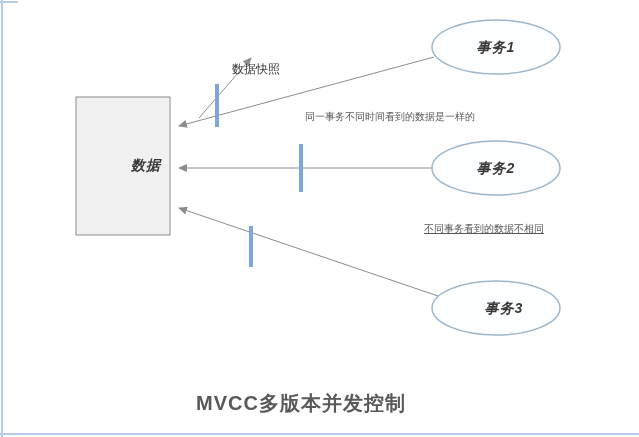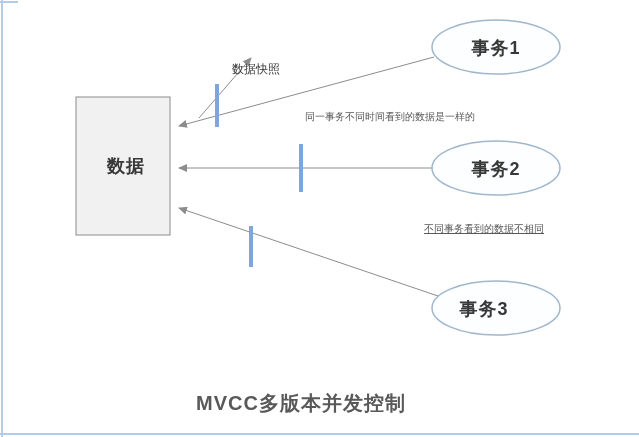--- a/index.html
+++ b/index.html
@@ -64,30 +64,31 @@
     stroke-width: 1.5;
   }
   
   .label {
     position: absolute;
     display: flex;
     align-items: center;
     justify-content: center;
     color: var(--color-text, #333333);
     font-weight: bold;
-    font-size: 18px;
+    font-size: 14px;
     letter-spacing: 1px;
+    font-style: italic;
   }
   .box-label {
     left: 76px; top: 97px;
-    width: 100px; height: 138px;
+    width: 100px; height: 138px; padding-left: 20px;
   }
   .txn-label-1 { left: 432px; top: 20px;  width: 128px; height: 55px; }
   .txn-label-2 { left: 432px; top: 141px; width: 128px; height: 55px; text-align: right; }
-  .txn-label-3 { left: 420px; top: 281px; width: 128px; height: 55px; }
+  .txn-label-3 { left: 440px; top: 281px; width: 128px; height: 55px; }
   .note {
     position: absolute;
     font-size: 10px;
     color: var(--color-muted-text, #595959);
     white-space: nowrap;
   }
   .snapshot-label {
     left: 232px; top: 33px;
     font-size: 12px;
     color: var(--color-text, #404040);

